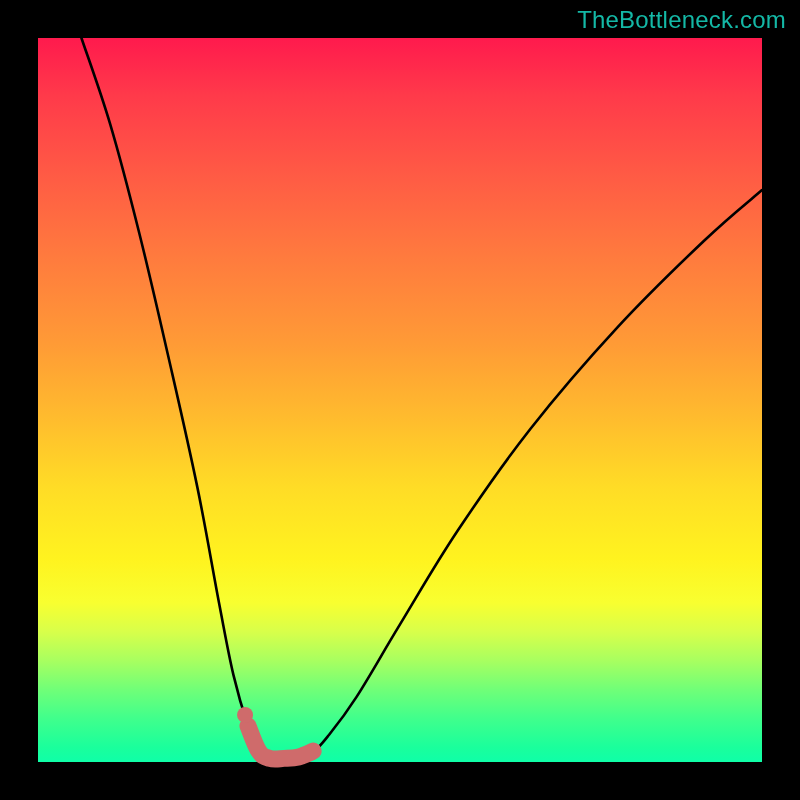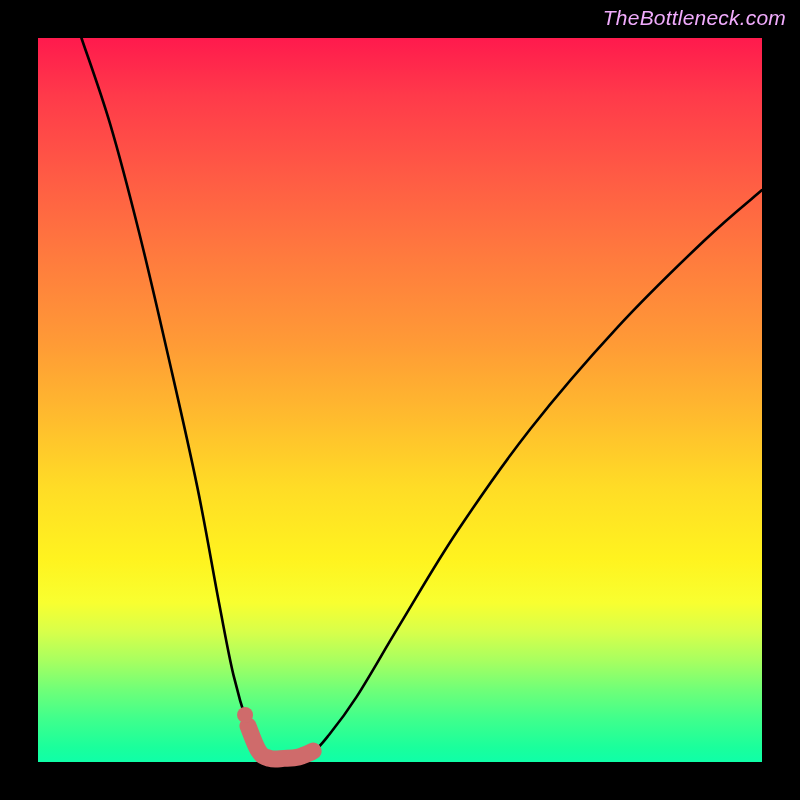--- a/index.html
+++ b/index.html
@@ -41,26 +41,25 @@
       #70ff78 90%,
       #40ff8c 94%,
       #1aff9c 98%,
       #0fffa8 100%
     );
   }
   .watermark {
     position: absolute;
     top: 6px;
     right: 14px;
-    color: #f0abfc;
-    font-size: 21px;
+    color: #14b8a6;
+    font-size: 24px;
     font-weight: 500;
     letter-spacing: 0.2px;
     user-select: none;
-    font-style: italic;
   }
   svg.curve {
     position: absolute;
     top: 0;
     left: 0;
     width: 724px;
     height: 724px;
     overflow: visible;
   }
 </style>

